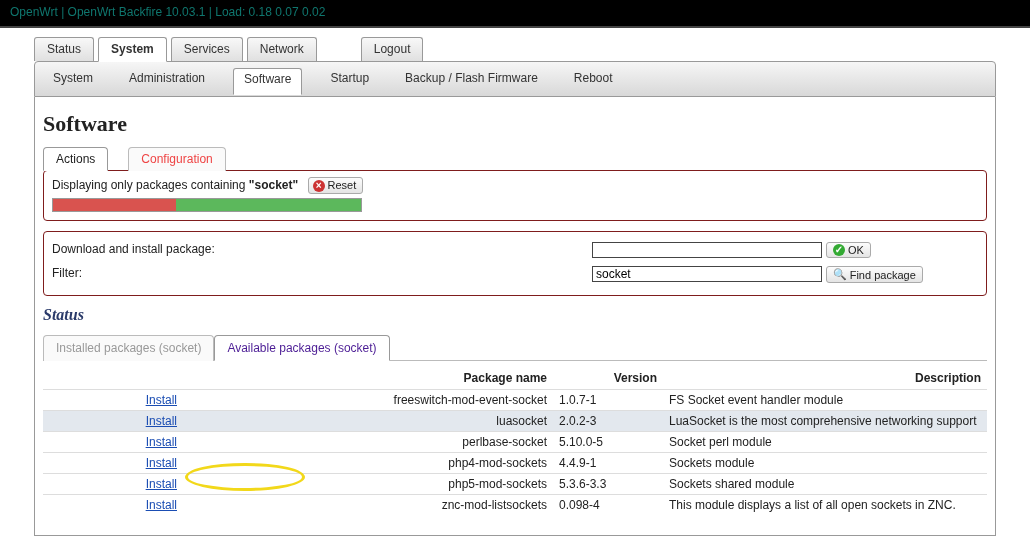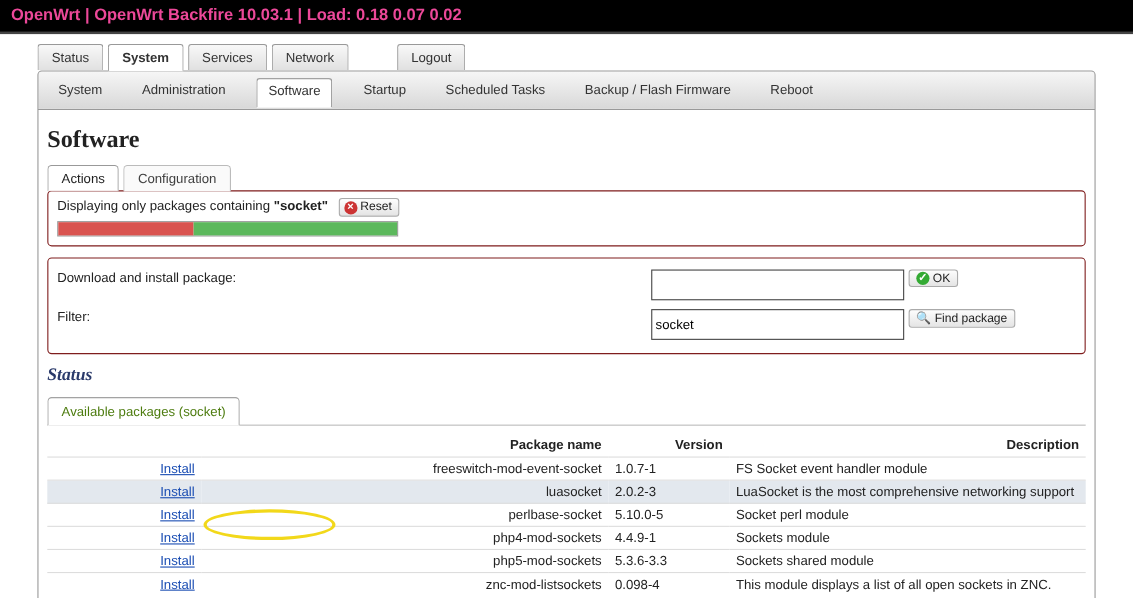--- a/index.html
+++ b/index.html
@@ -6,23 +6,23 @@
   body {
     margin: 0;
     font-family: Verdana, Arial, sans-serif;
     font-size: 12px;
     background: #fff;
     color: #222;
     width: 1030px;
   }
   .topbar {
     background: #000;
-    color: #ec4899;
-    font-weight: bold;
-    font-size: 15px;
+    color: #0f766e;
+    font-weight: normal;
+    font-size: 12px;
     padding: 5px 10px 7px 10px;
   }
   .topbar-edge {
     height: 2px;
     background: #444;
   }
   .maintabs {
     margin: 8px 0 0 34px;
     display: flex;
     align-items: flex-end;
@@ -80,32 +80,32 @@
     background: #fff;
   }
   h1 {
     font-family: Georgia, "Times New Roman", serif;
     font-weight: bold;
     font-size: 22px;
     margin: 6px 4px 10px 4px;
   }
   .subtabs2 {
     display: flex;
-    gap: 4px;
+    gap: 20px;
     margin-left: 4px;
     margin-bottom: -1px;
     position: relative;
     z-index: 5;
   }
   .subtab2 {
     border: 1px solid #bbb;
     border-bottom: none;
     border-radius: 4px 4px 0 0;
     padding: 4px 12px;
-    color: #404040;
+    color: #ef4444;
     background: #fafafa;
   }
   .subtab2.active {
     background: #fff;
     color: #222;
     border-color: #999;
     border-bottom: 1px solid #fff;
     position: relative;
   }
   .panel {
@@ -151,21 +151,21 @@
   .formrow {
     display: flex;
     align-items: flex-start;
     padding: 4px 0;
   }
   .formrow .lbl { flex: 0 0 540px; }
   .formrow input[type=text] {
     width: 230px;
     border: 1px solid #444;
     background: #fff;
-    height: 28px;
+    height: 16px;
     padding: 1px 3px;
     font-family: inherit;
     font-size: 12px;
   }
   .okbtn, .findbtn {
     display: inline-flex;
     align-items: center;
     border: 1px solid #aaa;
     border-radius: 3px;
     padding: 1px 6px;
@@ -207,21 +207,21 @@
     border: 1px solid #bbb;
     border-bottom: none;
     border-radius: 4px 4px 0 0;
     padding: 5px 12px;
     color: #999;
     background: #fafafa;
     position: relative;
     top: 1px;
   }
   .pkg-tab.active {
-    color: #4d7c0f;
+    color: #4c1d95;
     background: #fff;
     border-color: #999;
     border-bottom: 1px solid #fff;
   }
   .pkgtable {
     margin: 6px 4px 0 4px;
     width: calc(100% - 8px);
     border-collapse: collapse;
   }
   .pkgtable th {
@@ -269,21 +269,20 @@
   <div class="maintab">Services</div>
   <div class="maintab">Network</div>
   <div class="maintab logout">Logout</div>
 </div>
 
 <div class="subbar">
   <div class="subtab">System</div>
   <div class="subtab">Administration</div>
   <div class="subtab active">Software</div>
   <div class="subtab">Startup</div>
-  <div class="subtab">Scheduled Tasks</div>
   <div class="subtab">Backup / Flash Firmware</div>
   <div class="subtab">Reboot</div>
 </div>
 
 <div class="page">
   <h1>Software</h1>
 
   <div class="subtabs2">
     <div class="subtab2 active">Actions</div>
     <div class="subtab2">Configuration</div>
@@ -317,20 +316,21 @@
       <span class="findbtn">
         <span class="mag">🔍</span>
           <span>Find package</span>
       </span>
     </div>
   </div>
 
   <h2 class="status">Status</h2>
 
   <div class="pkg-tabs">
+    <div class="pkg-tab">Installed packages (socket)</div>
     <div class="pkg-tab active">Available packages (socket)</div>
   </div>
 
   <table class="pkgtable">
     <thead>
       <tr>
         <th class="col-act"></th>
         <th class="col-name">Package name</th>
         <th class="col-ver">Version</th>
         <th>Description</th>

